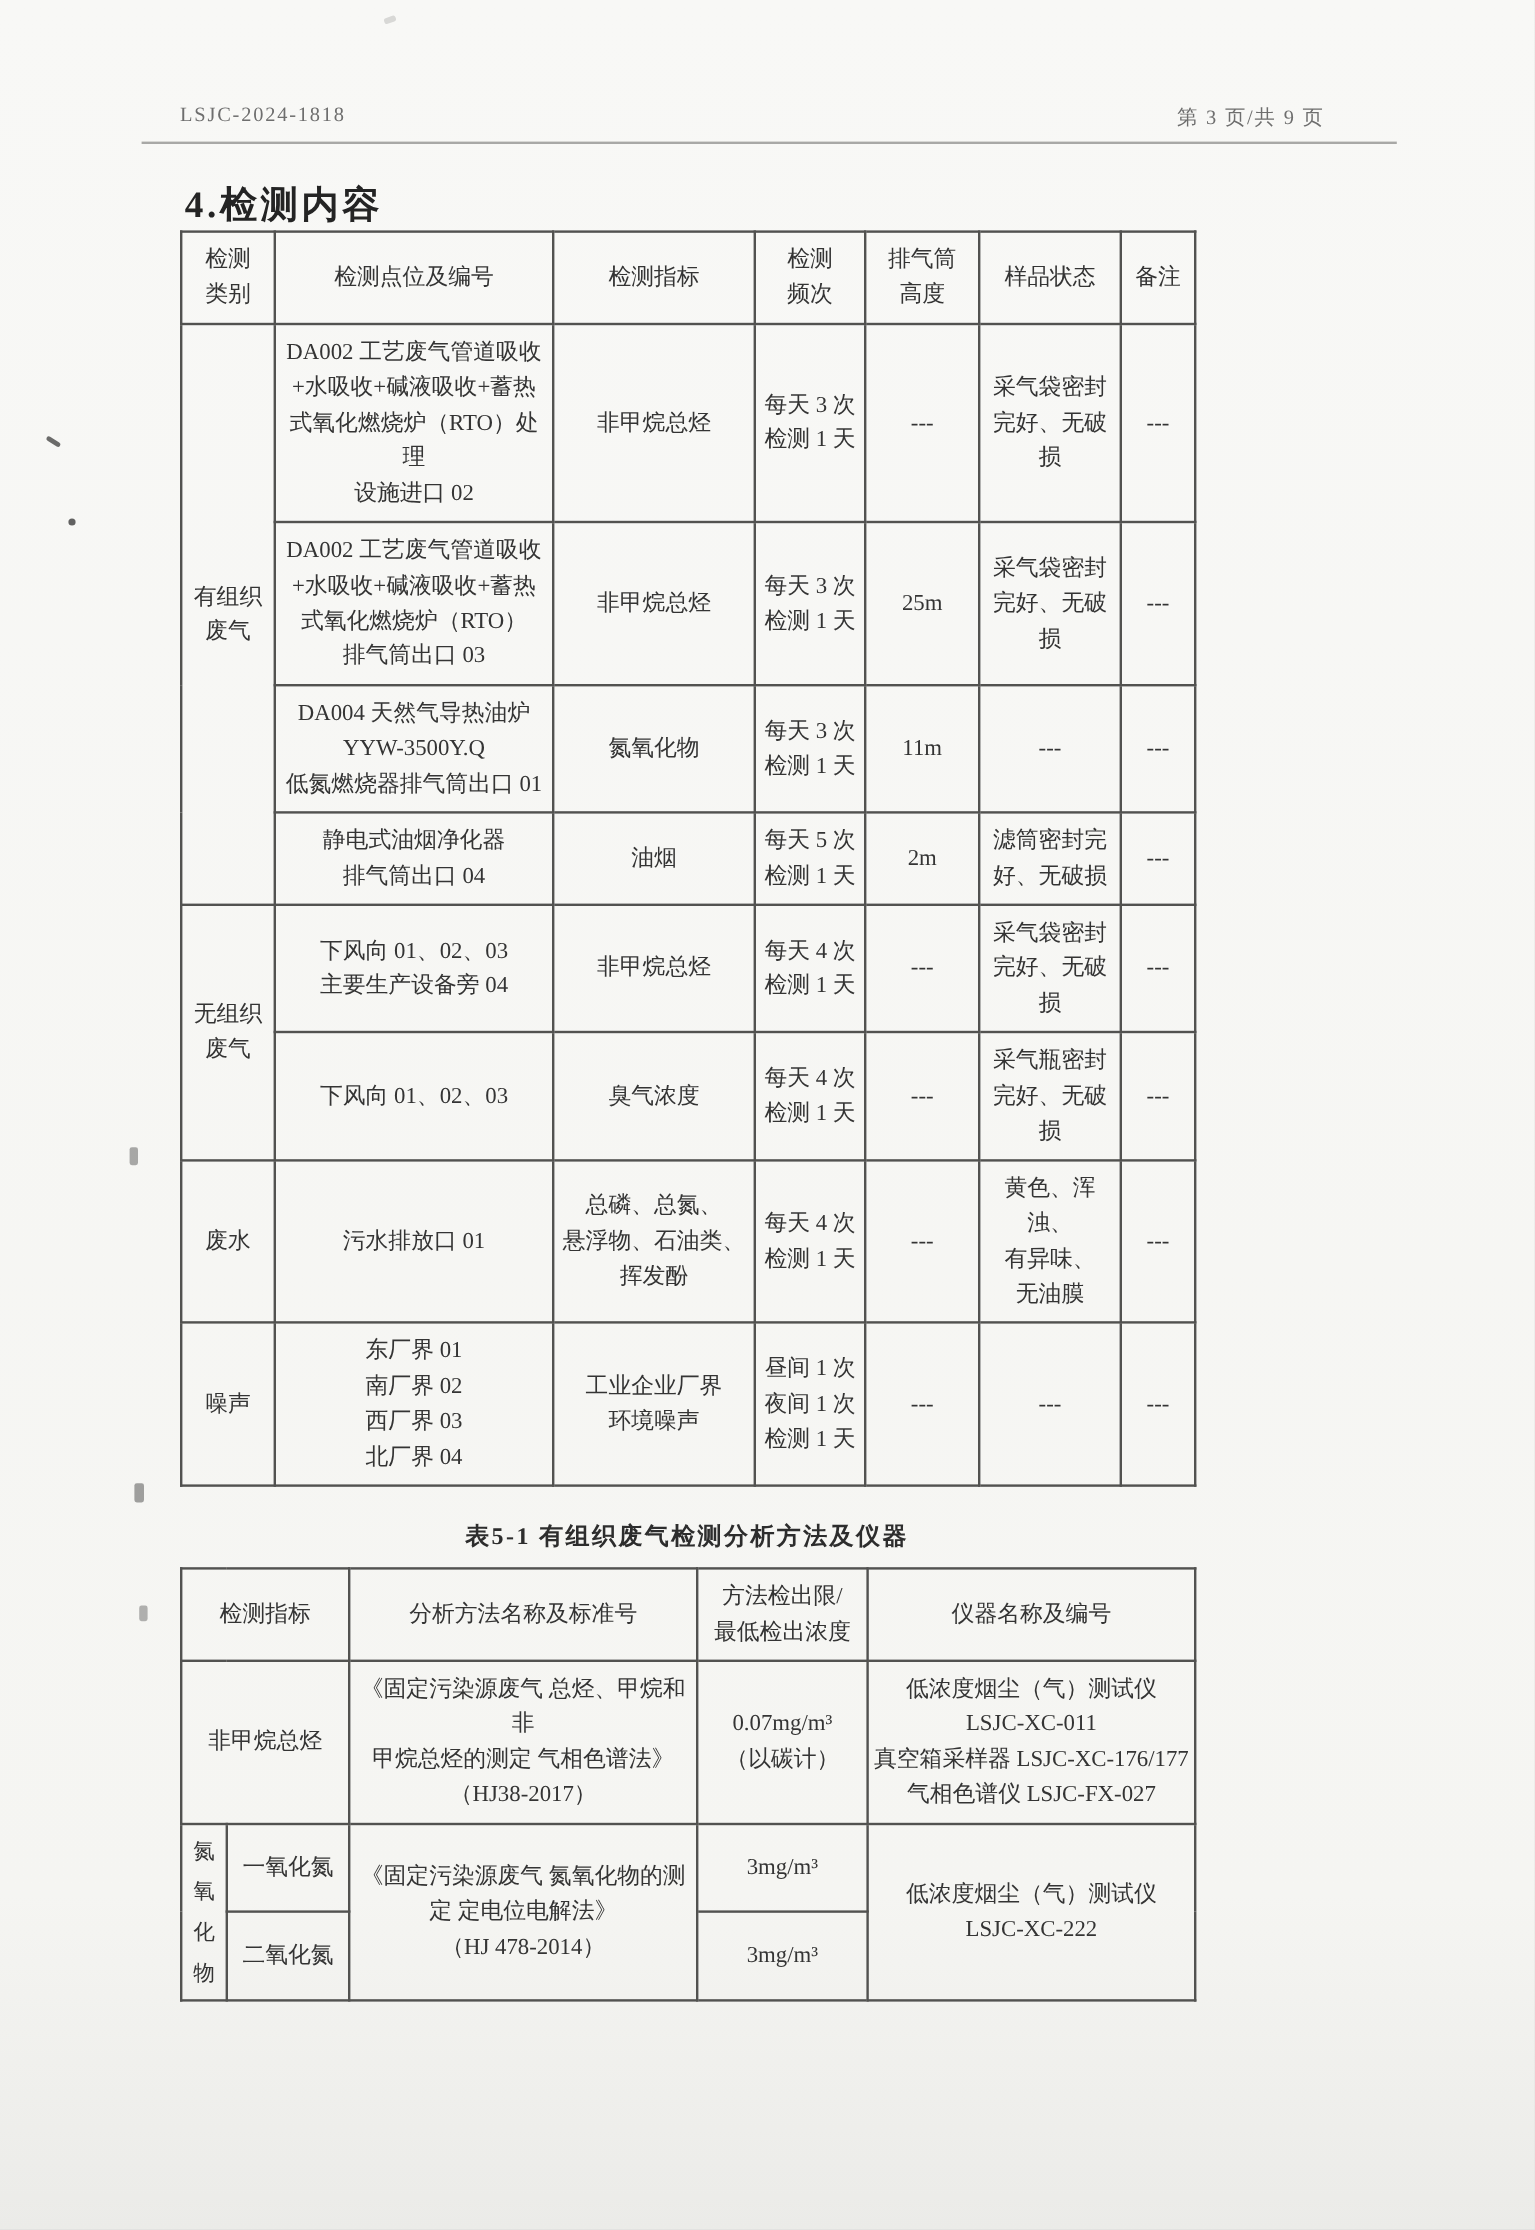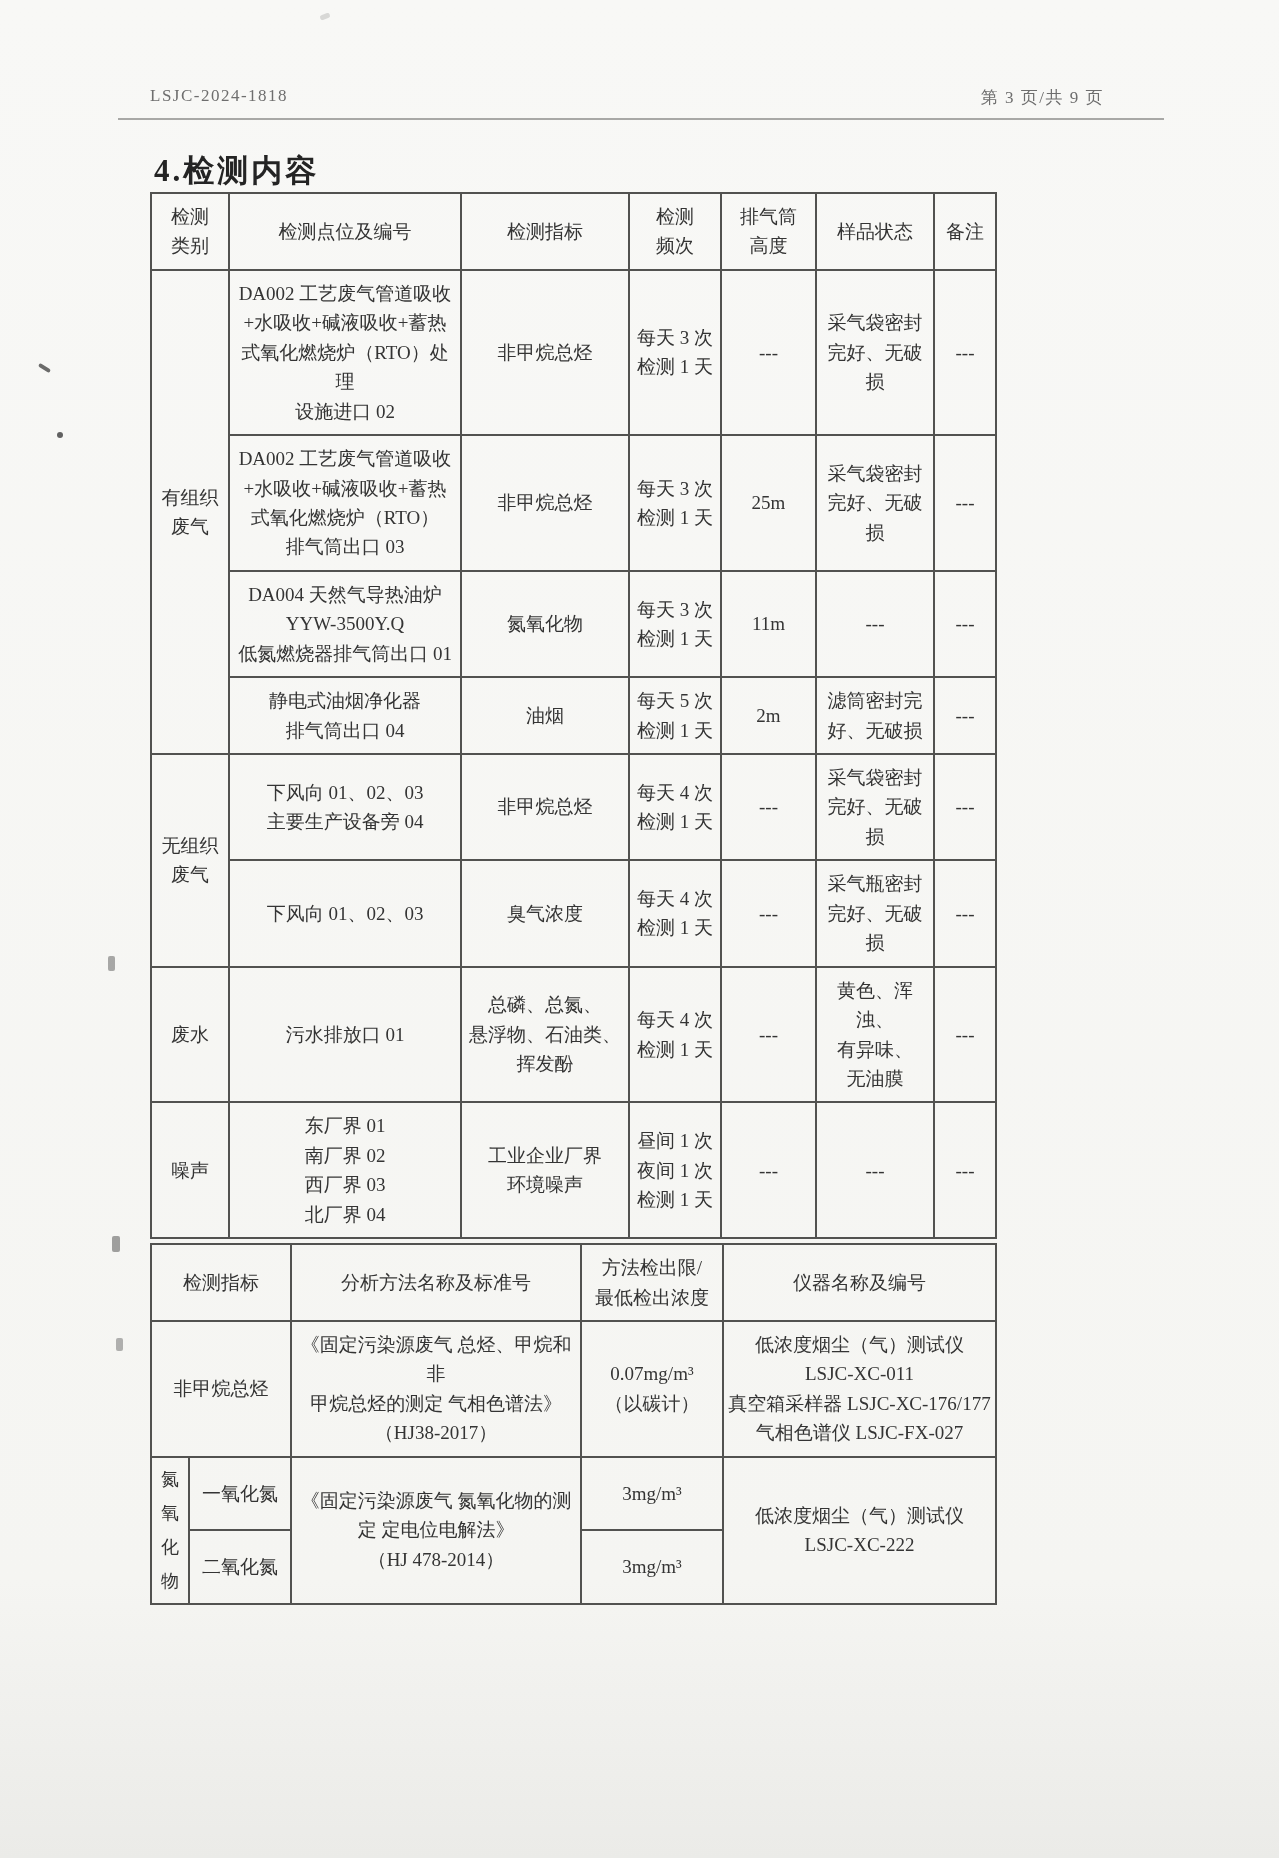--- a/index.html
+++ b/index.html
@@ -181,20 +181,21 @@
           <td>昼间 1 次
 夜间 1 次
 检测 1 天</td>
           <td>---</td>
           <td>---</td>
           <td>---</td>
         </tr>
       </tbody>
     </table>
 
+    <div class="tbl-title">表5-1  有组织废气检测分析方法及仪器</div>
 
     <table class="t51">
       <colgroup>
         <col style="width:38px">
           <col style="width:102px">
           <col style="width:290px">
         <col style="width:142px">
           <col style="width:273px">
       </colgroup>
       <thead>

